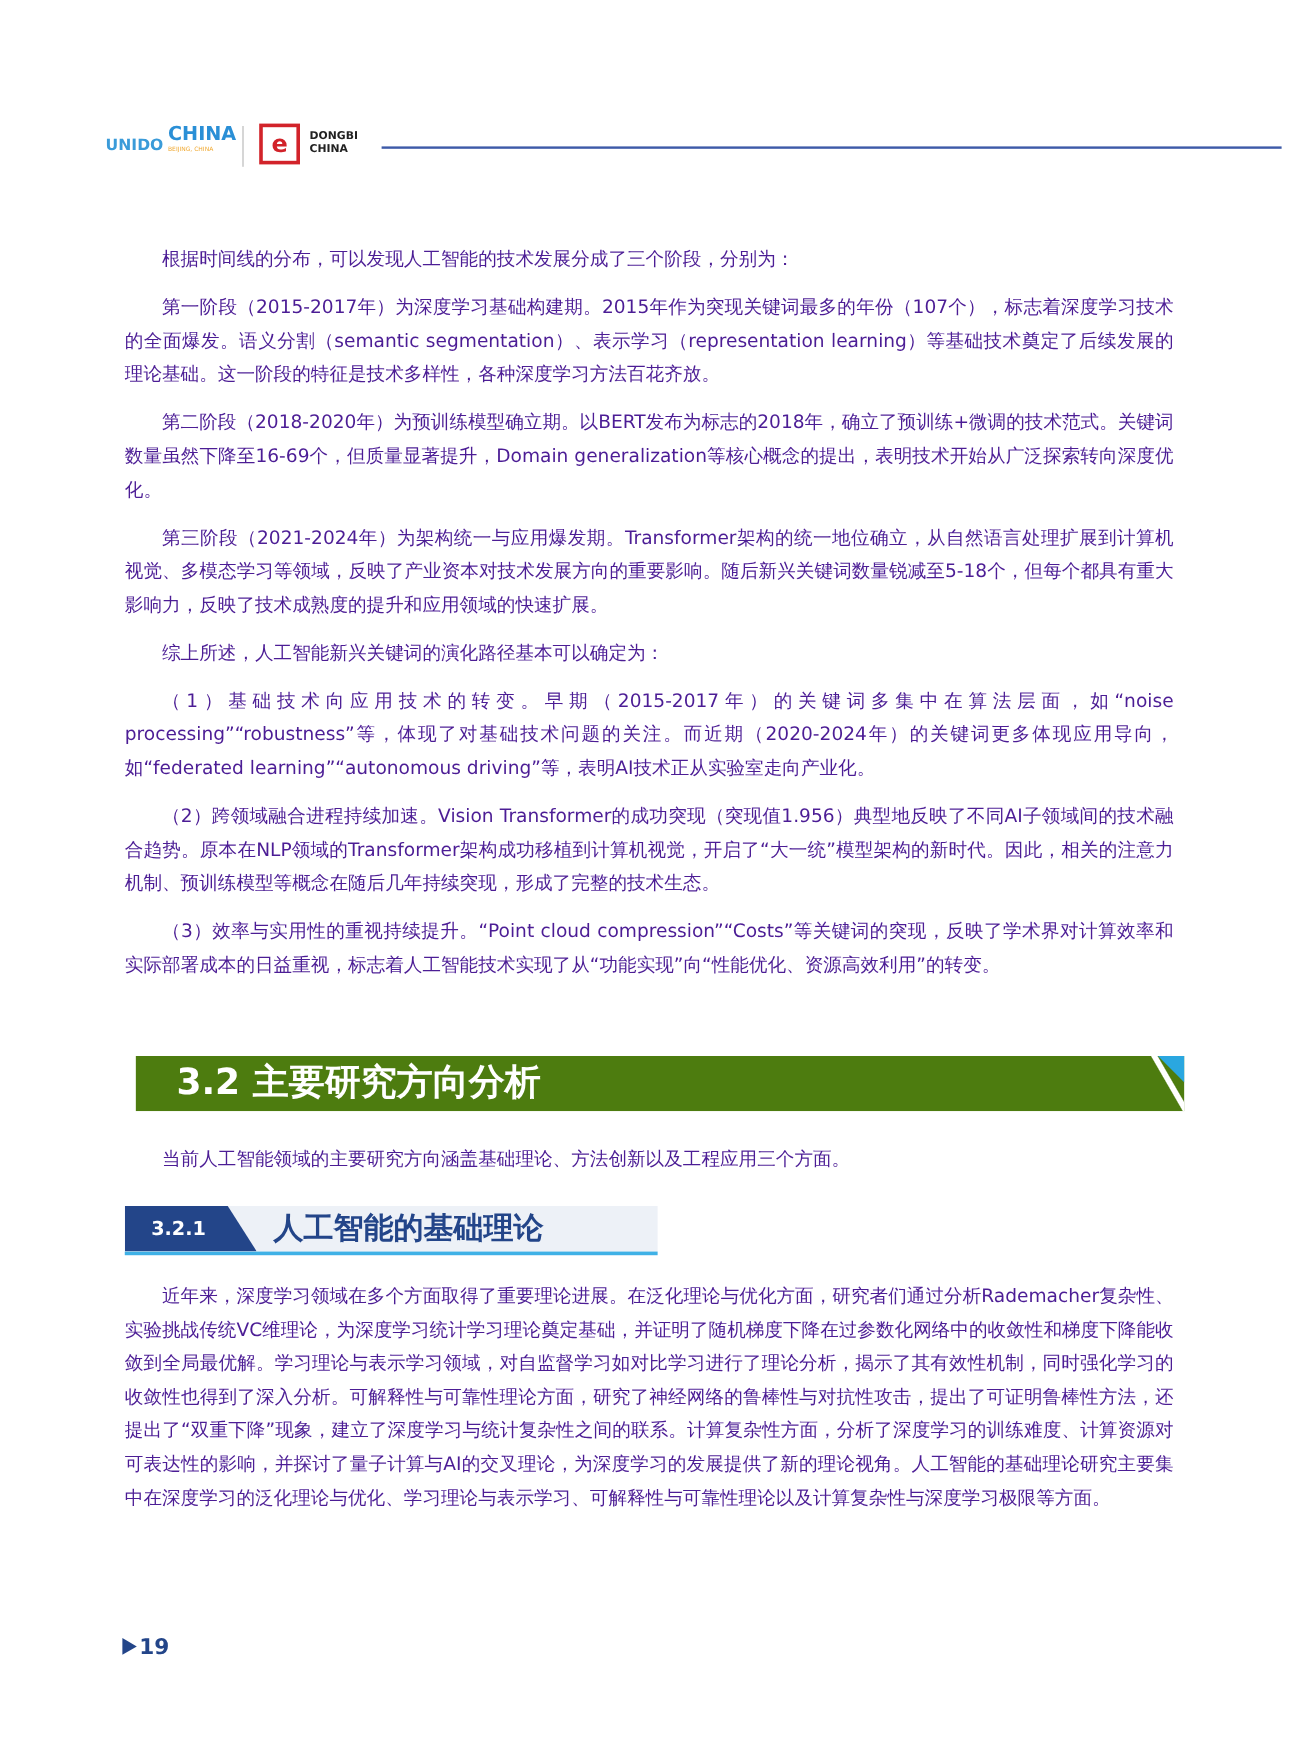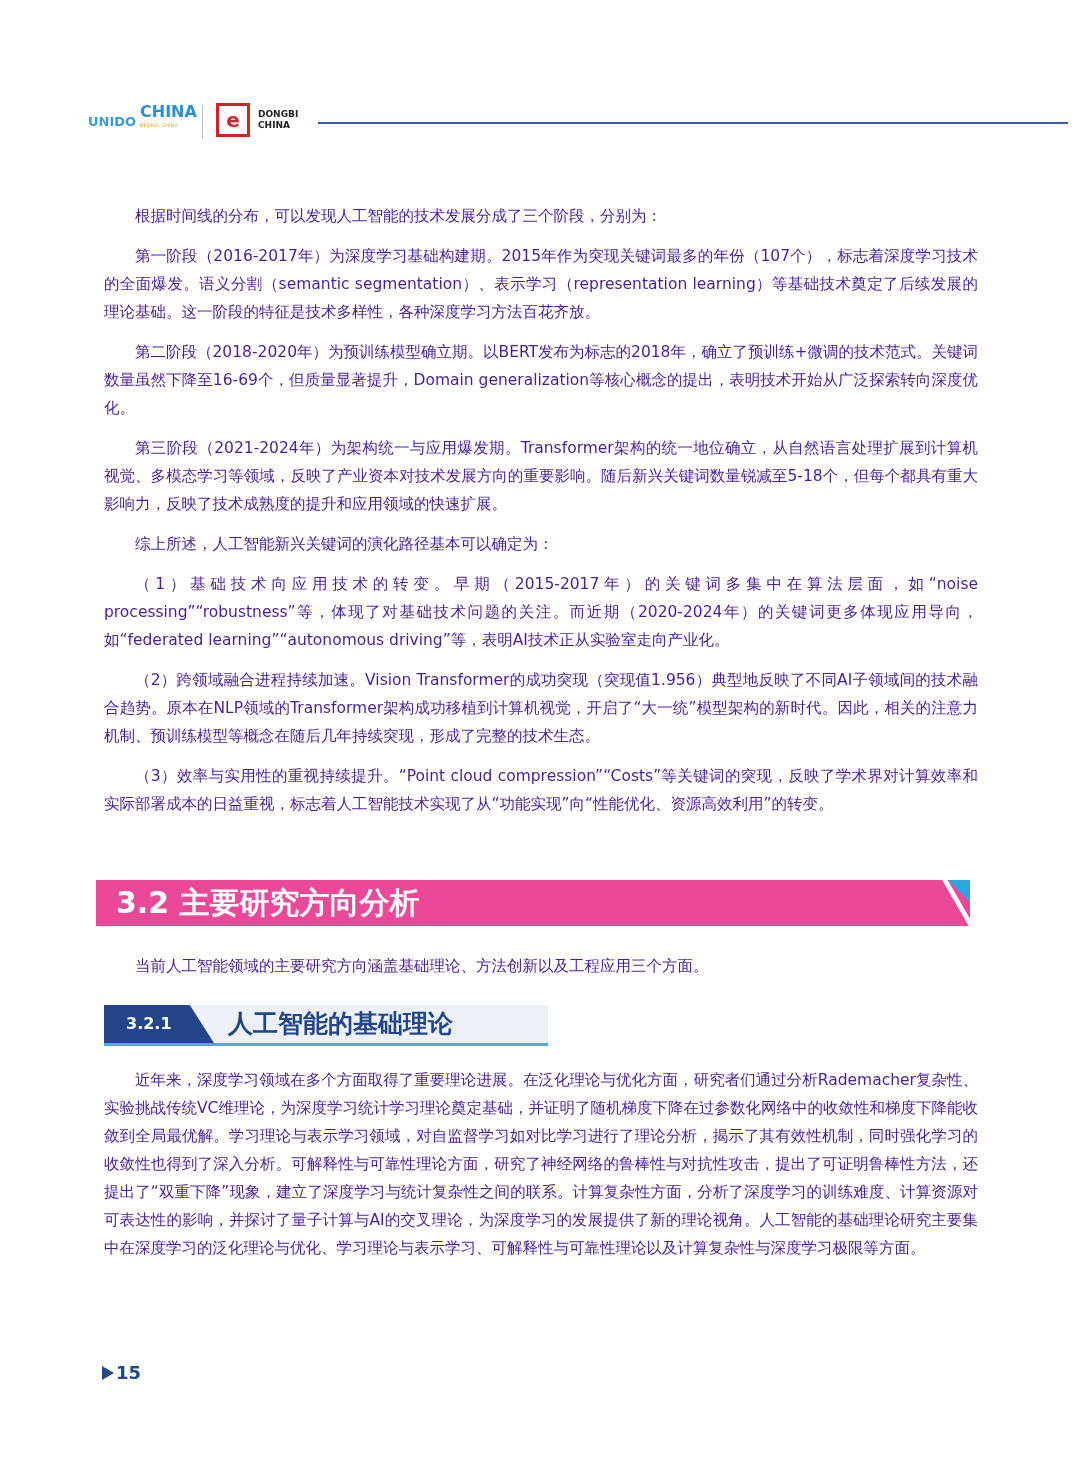--- a/index.html
+++ b/index.html
@@ -12,22 +12,22 @@
   .itpo .t { color:#2a8fd6; font-weight:bold; font-size:16px; line-height:18px; }
   .itpo .s { color:#f0a830; font-size:5px; line-height:8px; }
   .vsep { position:absolute; left:114px; top:4px; width:1px; height:34px; background:#bbb; }
   .dlogo { position:absolute; left:128px; top:2px; width:34px; height:34px; border:3px solid #d2232a; box-sizing:border-box;
            color:#d2232a; font-size:20px; line-height:28px; text-align:center; font-weight:bold; }
   .dtext { position:absolute; left:170px; top:8px; font-size:9px; font-weight:bold; line-height:11px; color:#222; }
   .hline { position:absolute; left:230px; top:21px; right:0; height:2px; background:#3d5aa8; }
   .para { position:absolute; left:104px; width:874px; font-size:15.5px; line-height:28px; color:#4c1d95;
           text-align:justify; margin:0; }
   .indent { text-indent:2em; }
-  .sec { position:absolute; left:96px; top:880px; width:874px; height:46px; background:#ec4899;
-         color:#fff; font-size:30px; font-weight:bold; line-height:46px; box-sizing:border-box; padding-left:20px;
+  .sec { position:absolute; left:113px; top:880px; width:874px; height:46px; background:#4d7c0f;
+         color:#fff; font-size:30px; font-weight:bold; line-height:46px; box-sizing:border-box; padding-left:34px;
          clip-path:polygon(0 0, 100% 0, 100% 100%, 0 100%); }
   .sec .corner { position:absolute; right:0; top:0; width:0; height:0; border-top:22px solid #2aa7e0; border-left:22px solid transparent; }
   .sec .cw { position:absolute; right:0; top:0; width:28px; height:46px; background:linear-gradient(60deg, transparent 48%, #fff 50%, #fff 58%, transparent 60%); }
   .sub { position:absolute; left:104px; top:1005px; width:444px; height:38px; background:#edf1f7; border-bottom:3px solid #3fb1e6; }
   .sub .num { position:absolute; left:0; top:0; width:110px; height:38px; background:#234589; color:#fff;
               font-size:16px; font-weight:bold; line-height:38px; padding-left:22px; box-sizing:border-box;
               clip-path:polygon(0 0, 78% 0, 100% 100%, 0 100%); }
   .sub .ttl { position:absolute; left:124px; top:0; color:#234589; font-size:25px; font-weight:bold; line-height:38px; }
   .pnum { position:absolute; left:102px; top:1362px; color:#234589; font-size:18px; font-weight:bold; }
   .pnum .arr { display:inline-block; width:0; height:0; border-top:7px solid transparent; border-bottom:7px solid transparent;
@@ -45,21 +45,21 @@
   <div class="vsep"></div>
   <div class="dlogo">e</div>
   <div class="dtext">
     <div>DONGBI</div>
     <div>CHINA</div>
   </div>
   <div class="hline"></div>
 </div>
 
 <p class="para indent" style="top:202px">根据时间线的分布，可以发现人工智能的技术发展分成了三个阶段，分别为：</p>
-<p class="para indent" style="top:242px">第一阶段（2016-2017年）为深度学习基础构建期。2015年作为突现关键词最多的年份（107个），标志着深度学习技术的全面爆发。语义分割（semantic segmentation）、表示学习（representation learning）等基础技术奠定了后续发展的理论基础。这一阶段的特征是技术多样性，各种深度学习方法百花齐放。</p>
+<p class="para indent" style="top:242px">第一阶段（2015-2017年）为深度学习基础构建期。2015年作为突现关键词最多的年份（107个），标志着深度学习技术的全面爆发。语义分割（semantic segmentation）、表示学习（representation learning）等基础技术奠定了后续发展的理论基础。这一阶段的特征是技术多样性，各种深度学习方法百花齐放。</p>
 <p class="para indent" style="top:338px">第二阶段（2018-2020年）为预训练模型确立期。以BERT发布为标志的2018年，确立了预训练+微调的技术范式。关键词数量虽然下降至16-69个，但质量显著提升，Domain generalization等核心概念的提出，表明技术开始从广泛探索转向深度优化。</p>
 <p class="para indent" style="top:434px">第三阶段（2021-2024年）为架构统一与应用爆发期。Transformer架构的统一地位确立，从自然语言处理扩展到计算机视觉、多模态学习等领域，反映了产业资本对技术发展方向的重要影响。随后新兴关键词数量锐减至5-18个，但每个都具有重大影响力，反映了技术成熟度的提升和应用领域的快速扩展。</p>
 <p class="para indent" style="top:530px">综上所述，人工智能新兴关键词的演化路径基本可以确定为：</p>
 <p class="para indent" style="top:570px">（1）基础技术向应用技术的转变。早期（2015-2017年）的关键词多集中在算法层面，如“noise processing”“robustness”等，体现了对基础技术问题的关注。而近期（2020-2024年）的关键词更多体现应用导向，如“federated learning”“autonomous driving”等，表明AI技术正从实验室走向产业化。</p>
 <p class="para indent" style="top:666px">（2）跨领域融合进程持续加速。Vision Transformer的成功突现（突现值1.956）典型地反映了不同AI子领域间的技术融合趋势。原本在NLP领域的Transformer架构成功移植到计算机视觉，开启了“大一统”模型架构的新时代。因此，相关的注意力机制、预训练模型等概念在随后几年持续突现，形成了完整的技术生态。</p>
 <p class="para indent" style="top:762px">（3）效率与实用性的重视持续提升。“Point cloud compression”“Costs”等关键词的突现，反映了学术界对计算效率和实际部署成本的日益重视，标志着人工智能技术实现了从“功能实现”向“性能优化、资源高效利用”的转变。</p>
 
 <div class="sec">
   <span>3.2 主要研究方向分析</span>
   <div class="cw"></div>
@@ -67,14 +67,14 @@
 </div>
 <p class="para indent" style="top:952px">当前人工智能领域的主要研究方向涵盖基础理论、方法创新以及工程应用三个方面。</p>
 
 <div class="sub">
   <div class="num">3.2.1</div>
   <div class="ttl">人工智能的基础理论</div>
 </div>
 <p class="para indent" style="top:1066px">近年来，深度学习领域在多个方面取得了重要理论进展。在泛化理论与优化方面，研究者们通过分析Rademacher复杂性、实验挑战传统VC维理论，为深度学习统计学习理论奠定基础，并证明了随机梯度下降在过参数化网络中的收敛性和梯度下降能收敛到全局最优解。学习理论与表示学习领域，对自监督学习如对比学习进行了理论分析，揭示了其有效性机制，同时强化学习的收敛性也得到了深入分析。可解释性与可靠性理论方面，研究了神经网络的鲁棒性与对抗性攻击，提出了可证明鲁棒性方法，还提出了“双重下降”现象，建立了深度学习与统计复杂性之间的联系。计算复杂性方面，分析了深度学习的训练难度、计算资源对可表达性的影响，并探讨了量子计算与AI的交叉理论，为深度学习的发展提供了新的理论视角。人工智能的基础理论研究主要集中在深度学习的泛化理论与优化、学习理论与表示学习、可解释性与可靠性理论以及计算复杂性与深度学习极限等方面。</p>
 
 <div class="pnum">
-  <span class="arr"></span><span>15</span>
+  <span class="arr"></span><span>19</span>
 </div>
 
 </body></html>

